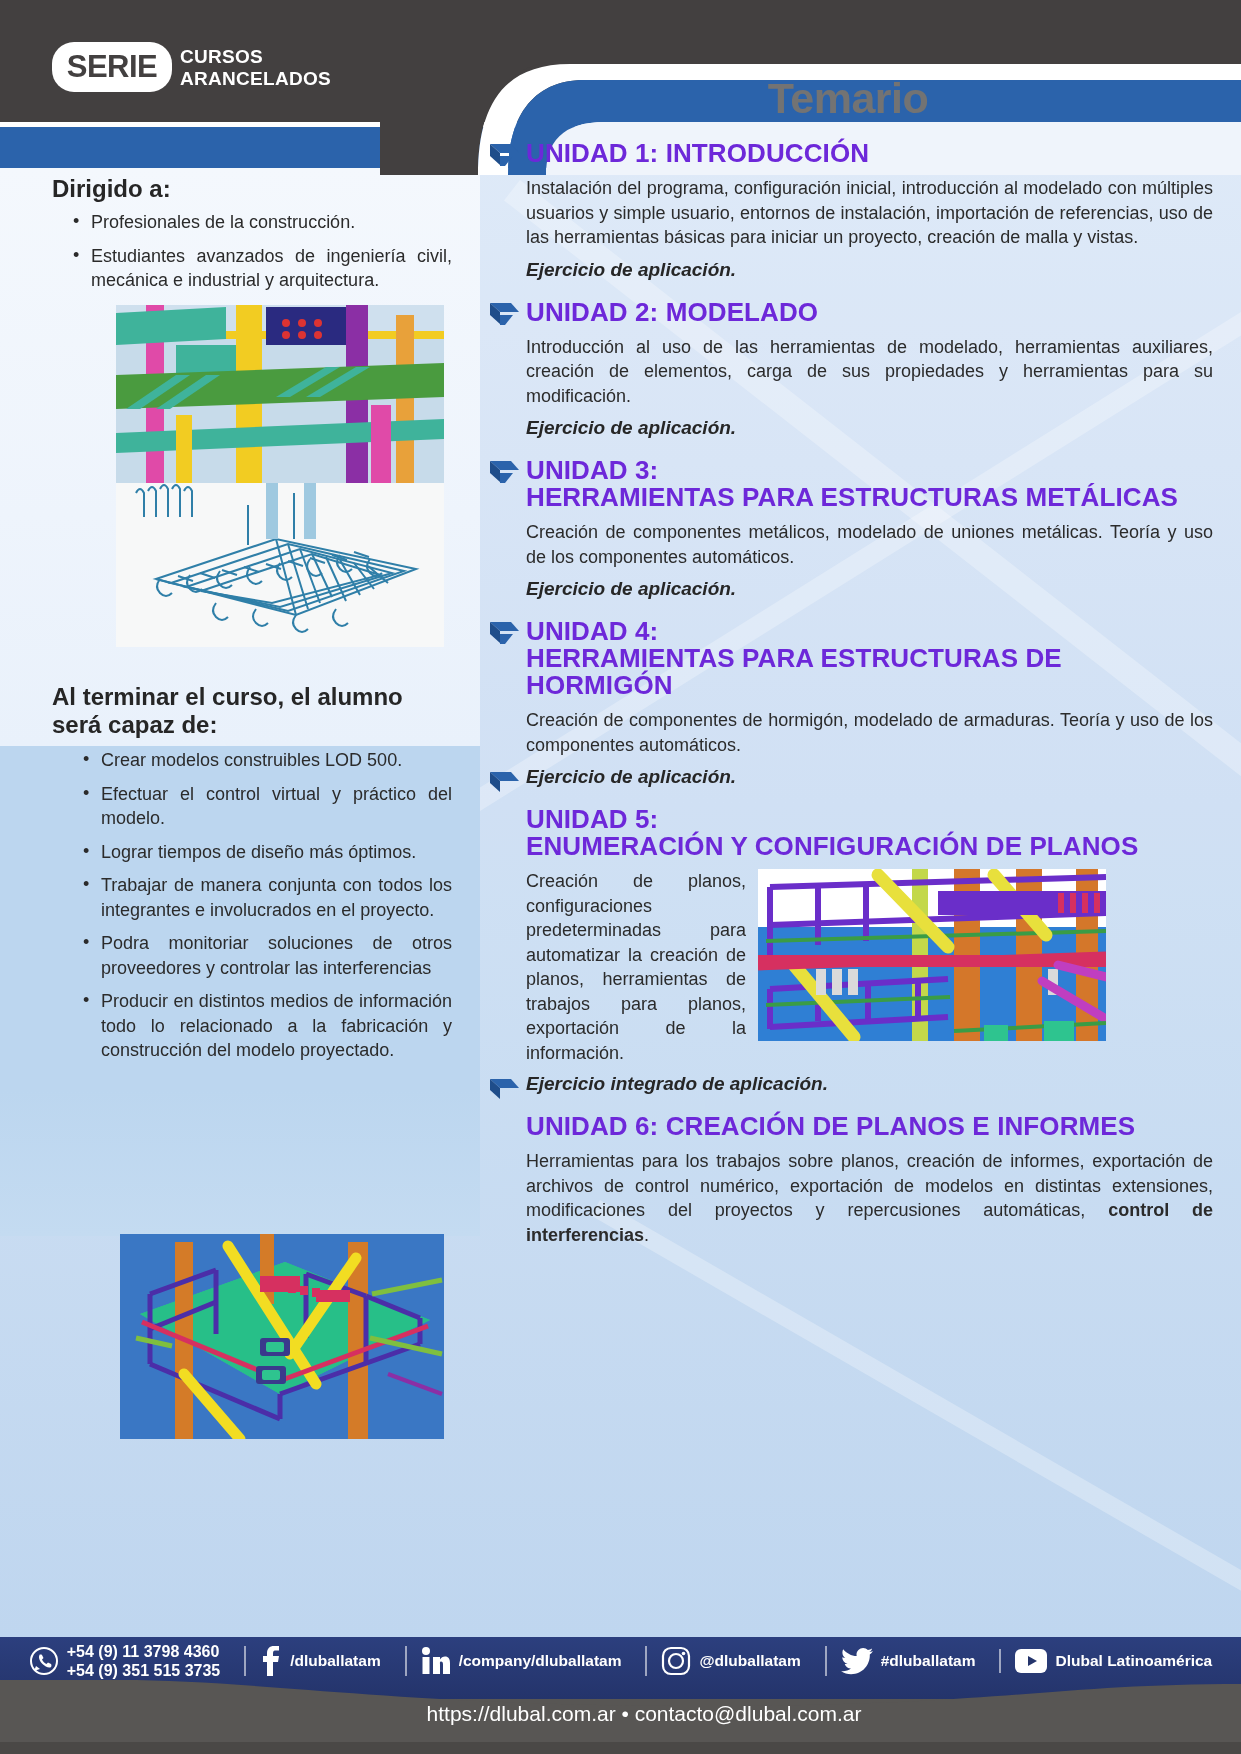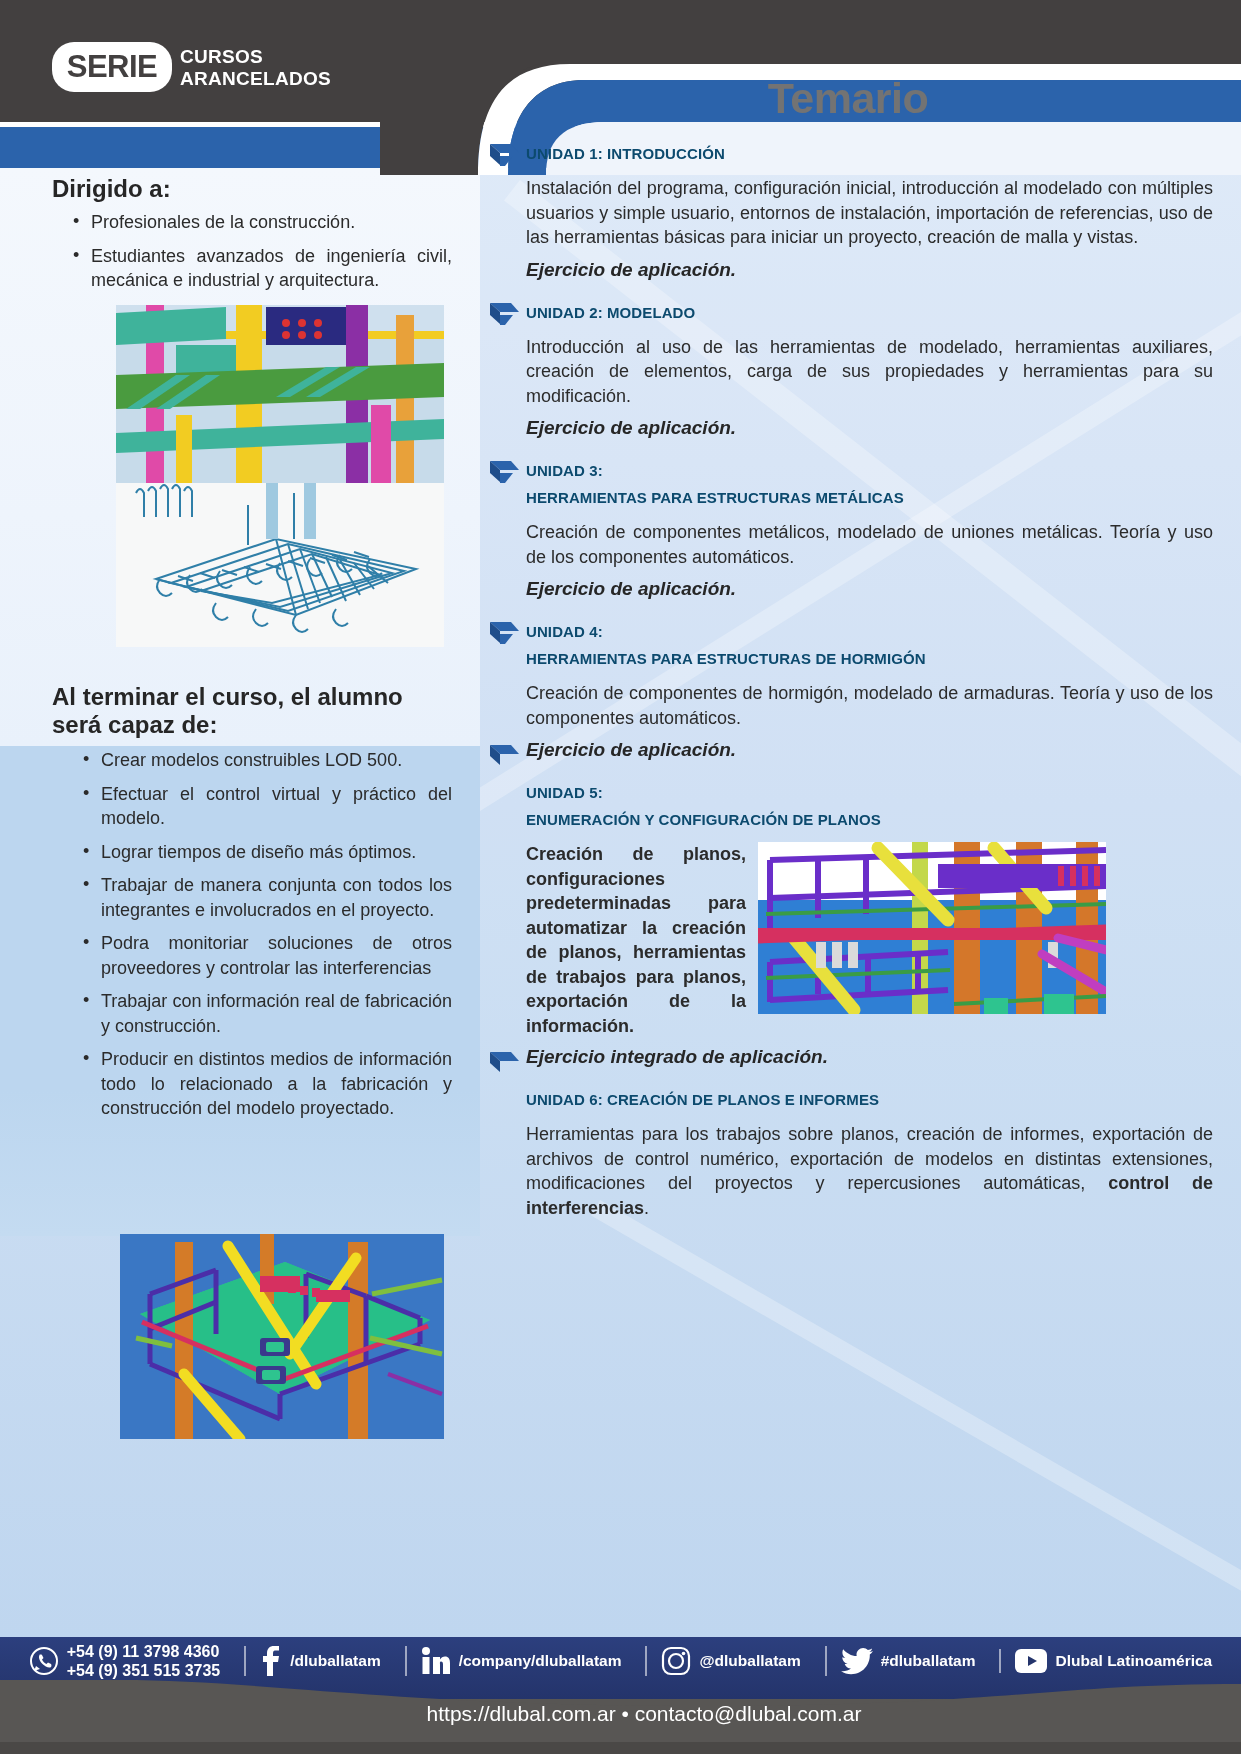--- a/index.html
+++ b/index.html
@@ -162,23 +162,23 @@
     left: 478px; top: 140px;
     width: 763px;
     z-index: 9;
     padding: 0 28px 0 8px;
   }
   .unit-block { position: relative; margin-bottom: 0; }
 
   .unit-head {
     position: relative;
     padding-left: 40px;
-    font-size: 15px;
+    font-size: 26px;
     font-weight: bold;
-    color: #0c4a6e;
+    color: #6d28d9;
     line-height: 27px;
     letter-spacing: .1px;
     margin-bottom: 9px;
   }
   .unit-head .arrow {
     position: absolute;
     left: 3px; top: 2px;
     width: 30px; height: 26px;
   }
   .unit-head .ln2 { display: block; }
@@ -204,21 +204,20 @@
     position: absolute; left: 3px; top: 0px; width: 30px; height: 26px;
   }
 
   .u5-wrap { padding-left: 40px; display: flex; gap: 12px; margin-bottom: 8px; }
   .u5-text {
     width: 220px;
     font-size: 18px;
     line-height: 24.5px;
     color: #2b2b2b;
     text-align: justify;
-    font-weight: bold;
   }
   .u5-img {
     width: 348px; height: 172px;
     flex: 0 0 348px;
     overflow: hidden;
     position: relative;
   }
 
   
   .footer-blue {
@@ -396,21 +395,20 @@
     </svg>
   </div>
 
   <h2 class="left-head" id="alterminar-head">Al terminar el curso, el alumno será capaz de:</h2>
   <ul class="bl" id="capaz-list">
     <li>Crear modelos construibles LOD 500.</li>
     <li>Efectuar el control virtual y práctico del modelo.</li>
     <li>Lograr tiempos de diseño más óptimos.</li>
     <li>Trabajar de manera conjunta con todos los integrantes e involucrados en el proyecto.</li>
     <li>Podra monitoriar soluciones de otros proveedores y controlar las interferencias</li>
-    <li>Trabajar con información real de fabricación y construcción.</li>
     <li>Producir en distintos medios de información todo lo relacionado a la fabricación y construcción del modelo proyectado.</li>
   </ul>
 
   <div class="img-frame" id="img-plat">
     <svg width="324" height="205" viewBox="0 0 324 205">
       <rect width="324" height="205" fill="#3a77c4"></rect>
       <polygon points="20,80 165,28 310,86 160,160" fill="#2ec48f"></polygon>
       <polygon points="20,80 165,28 310,86 160,160" fill="#27bf88"></polygon>
       <rect x="55" y="8" width="18" height="197" fill="#d47b28"></rect>
       <rect x="228" y="8" width="20" height="197" fill="#d47b28"></rect>

